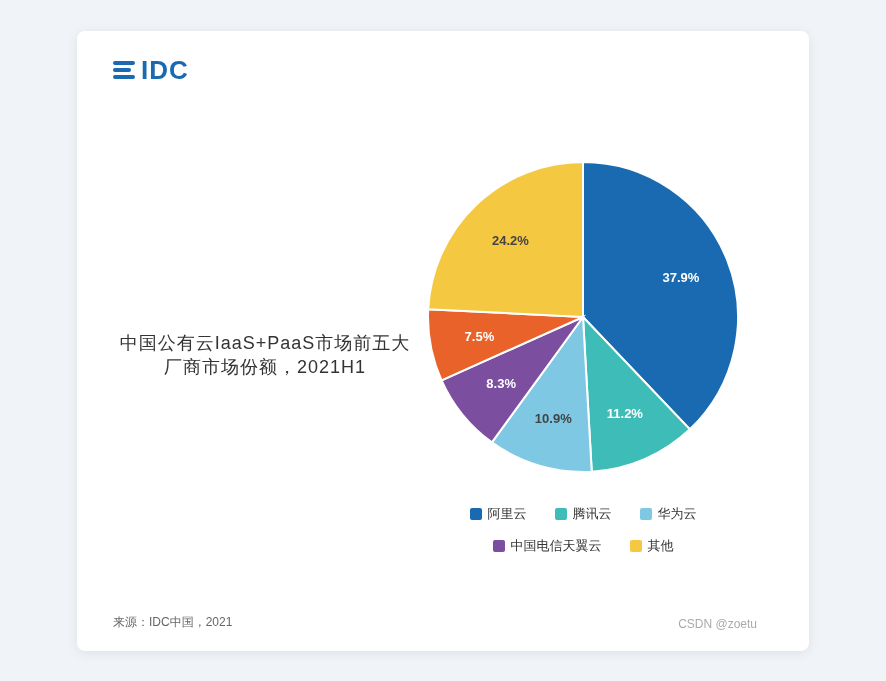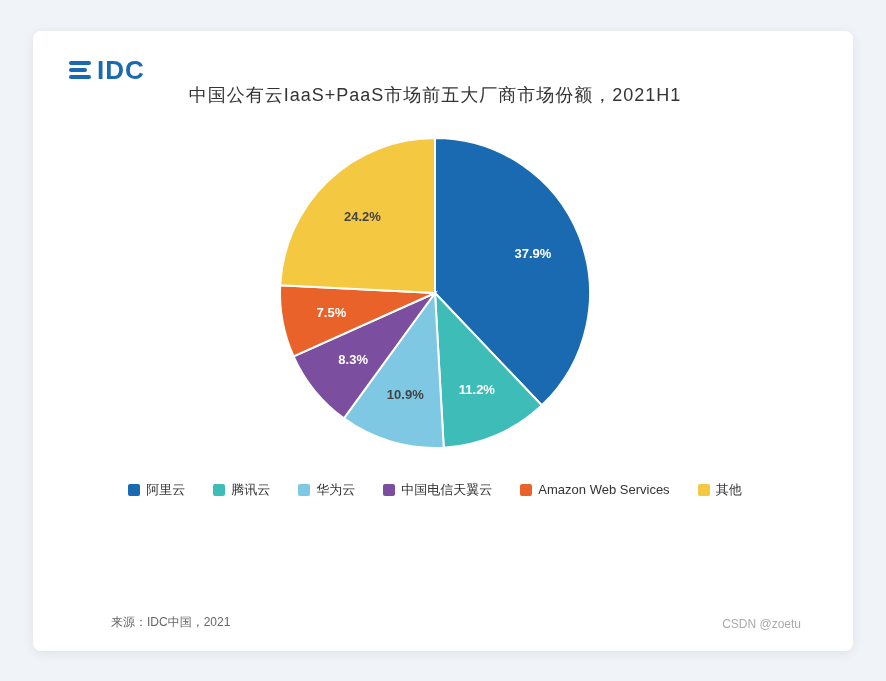--- a/index.html
+++ b/index.html
@@ -6,29 +6,28 @@
     body {
       width: 886px;
       height: 681px;
       background: #f0f4f8;
       display: flex;
       align-items: center;
       justify-content: center;
       font-family: 'Arial', 'Microsoft YaHei', sans-serif;
     }
     .card {
-      width: 820px;
+      width: 732px;
       height: 620px;
       background: #fff;
       border-radius: 8px;
       box-shadow: 0 2px 12px rgba(0,0,0,0.08);
       padding: 28px 56px 24px 40px;
       position: relative;
       display: flex;
-      flex-direction: column;
       align-items: center;
     }
     .logo {
       position: absolute;
       top: 24px;
       left: 36px;
       display: flex;
       align-items: center;
       gap: 6px;
     }
@@ -95,21 +94,20 @@
       height: 12px;
       border-radius: 2px;
       flex-shrink: 0;
     }
     .footer-left {
       position: absolute;
       bottom: 20px;
       left: 36px;
       font-size: 12px;
       color: #666;
-      margin-left: 42px;
     }
     .footer-right {
       position: absolute;
       bottom: 20px;
       right: 52px;
       font-size: 12px;
       color: #aaa;
     }
   </style>
 </head>
@@ -158,24 +156,20 @@
         </div>
         <div class="legend-item">
           <div class="legend-dot" style="background: rgb(126, 200, 227);"></div>
           <span>华为云</span>
         </div>
         <div class="legend-item">
           <div class="legend-dot" style="background: rgb(123, 78, 160);"></div>
           <span>中国电信天翼云</span>
         </div>
         <div class="legend-item">
-          <div class="legend-dot" style="background: rgb(232, 98, 42);"></div>
-          <span>Amazon Web Services</span>
-        </div>
-        <div class="legend-item">
           <div class="legend-dot" style="background: rgb(245, 200, 66);"></div>
           <span>其他</span>
         </div>
       </div>
   </div>
 
   <div class="footer-left">来源：IDC中国，2021</div>
   <div class="footer-right">CSDN @zoetu</div>
 </div>
 

